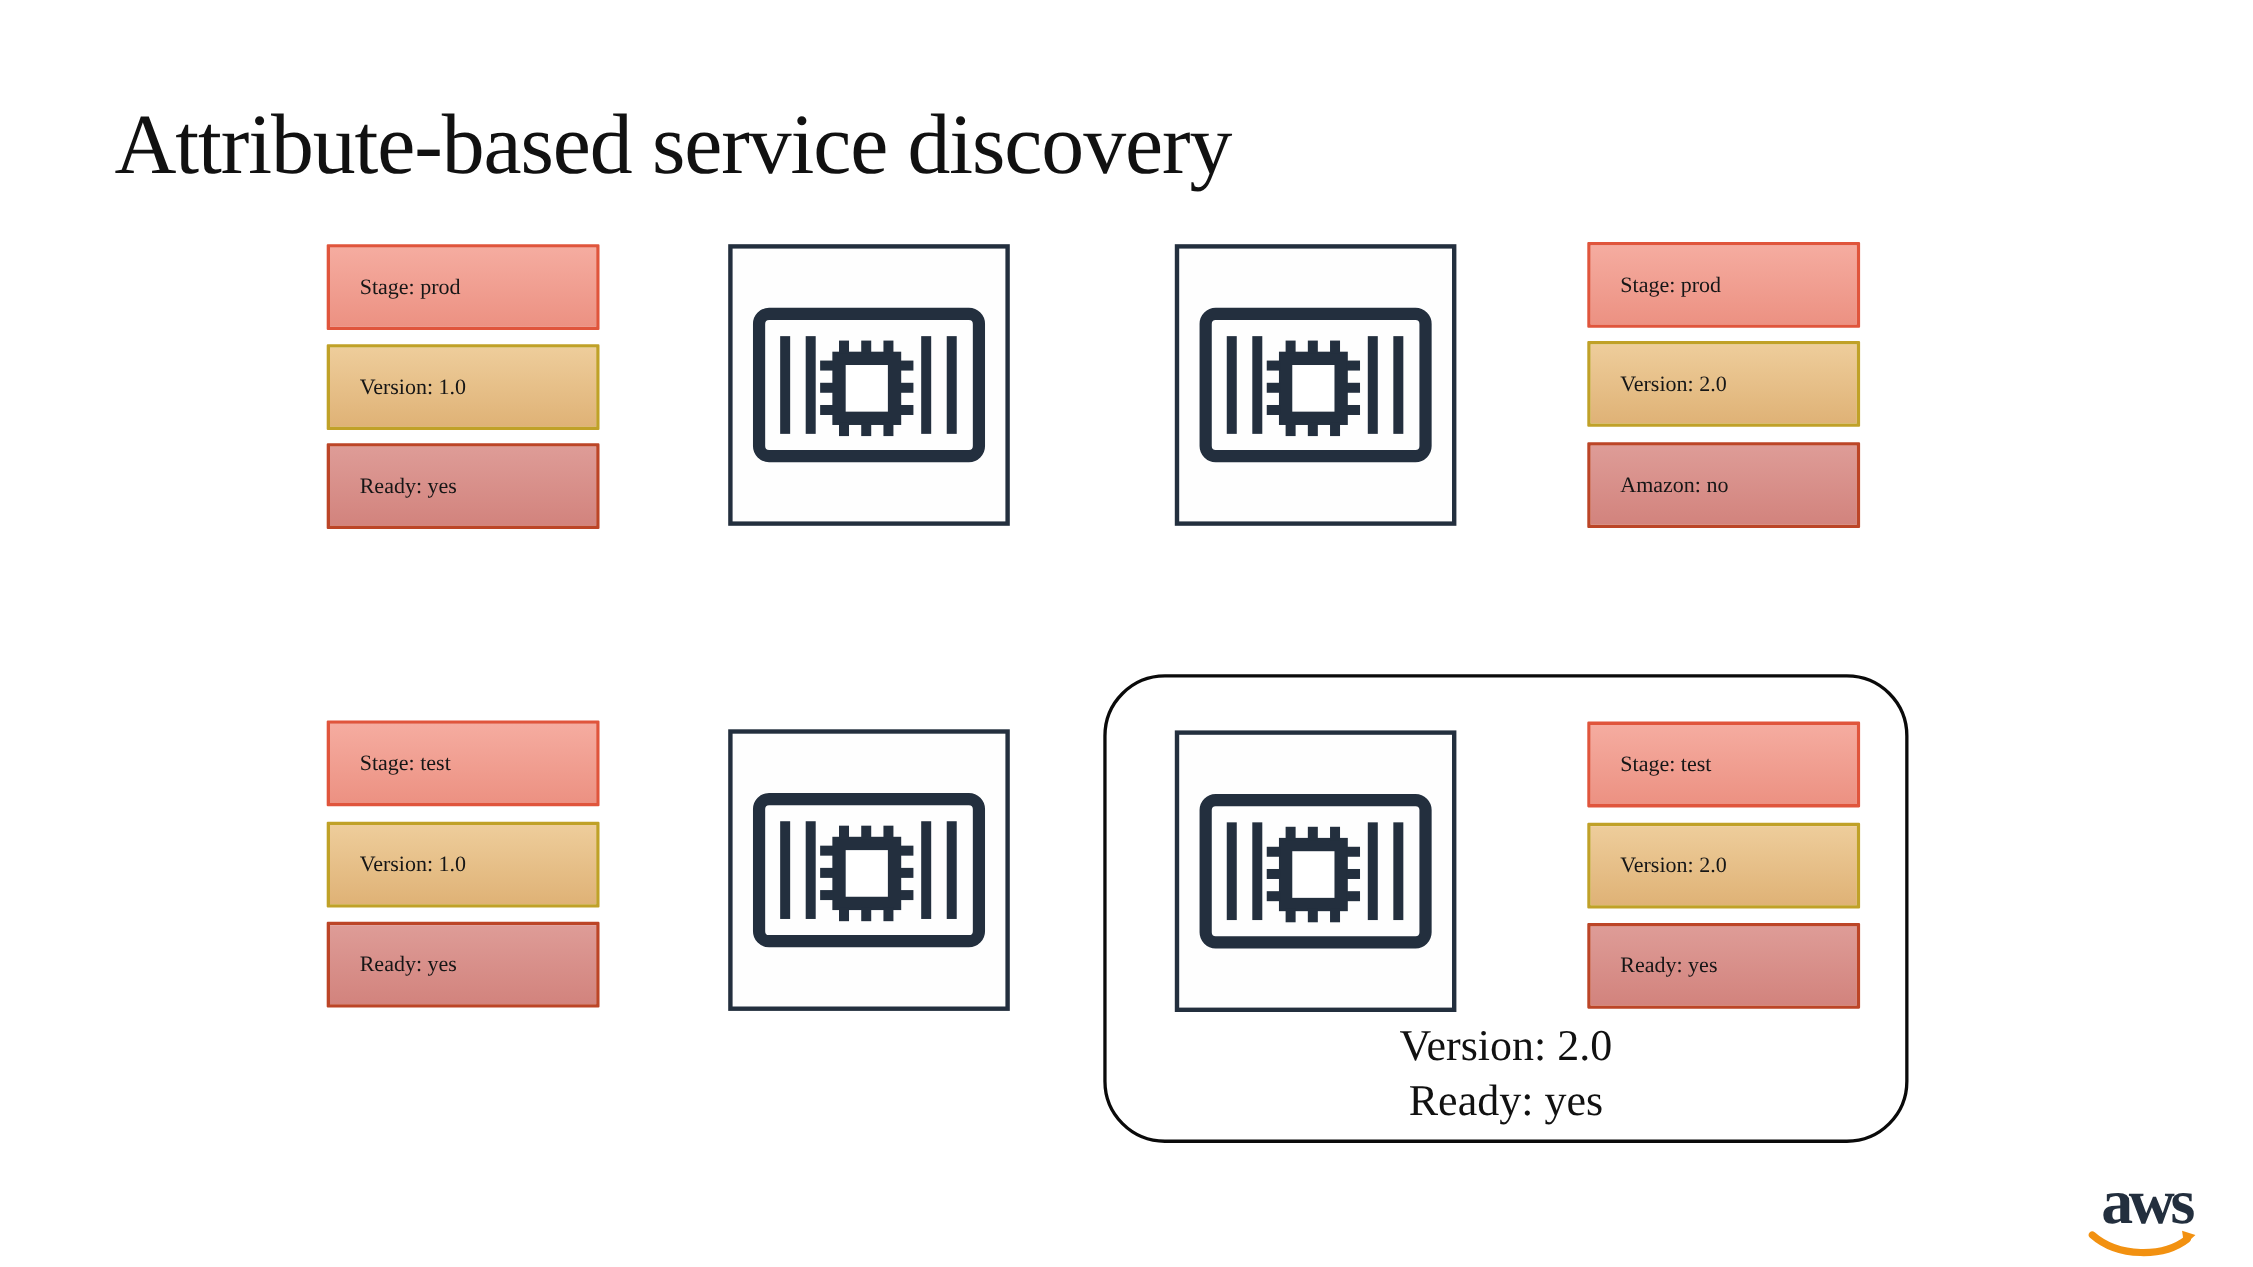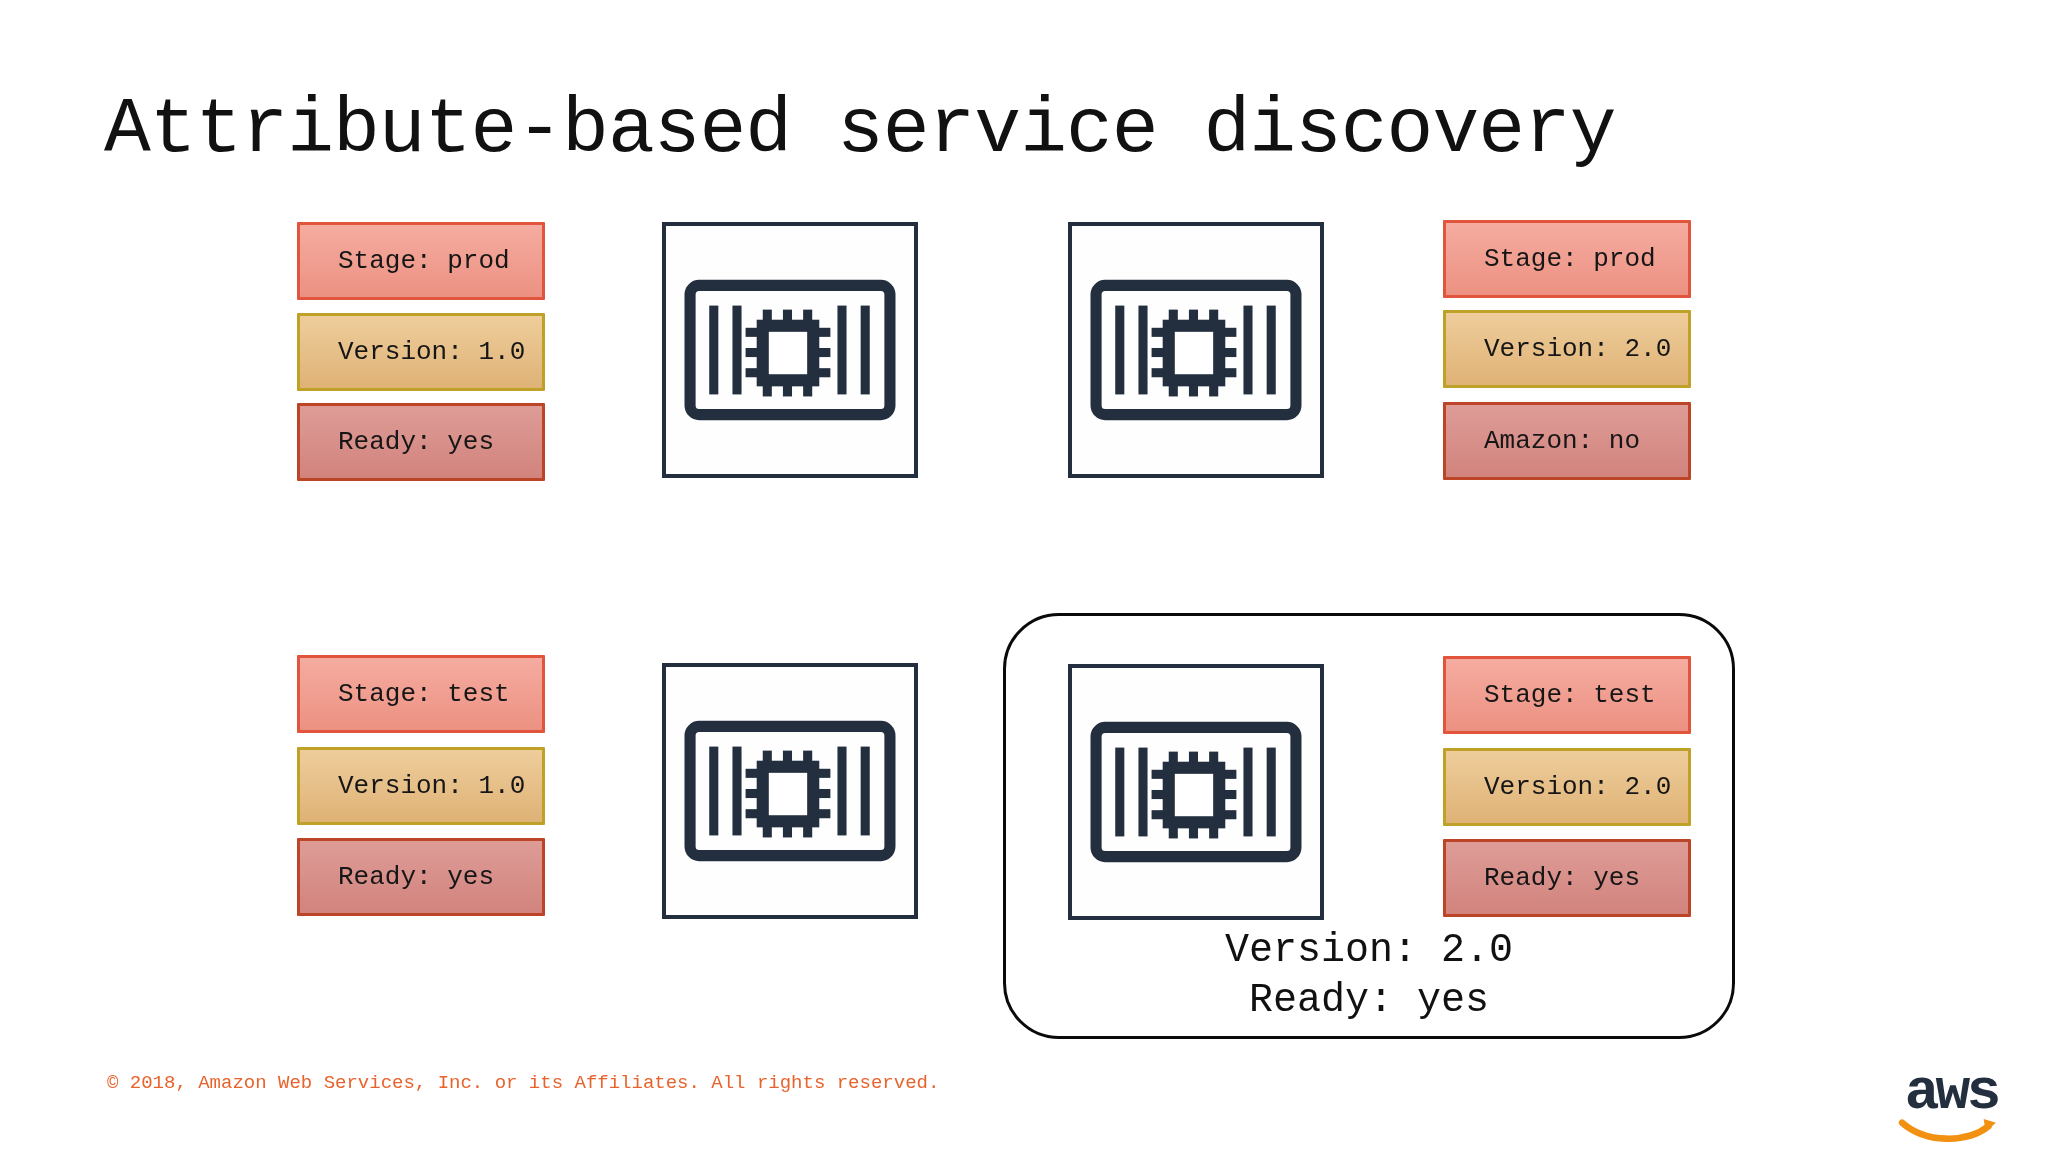--- a/index.html
+++ b/index.html
@@ -1,27 +1,27 @@
 <!DOCTYPE html>
 <html><head>
 <meta charset="utf-8">
 <style>
   html,body{margin:0;padding:0;background:#ffffff;}
   .slide{
     position:relative;width:2048px;height:1143px;background:#ffffff;overflow:hidden;
-    font-family:Liberation Mono, monospace;color:#141414;
+    font-family:Liberation Serif, serif;color:#141414;
   }
   .title{
     position:absolute;left:104px;top:86px;font-size:78px;font-weight:400;
     letter-spacing:-1px;color:#111111;white-space:nowrap;
   }
   .tag{
     position:absolute;width:248px;height:78px;box-sizing:border-box;
-    display:flex;align-items:center;padding-left:38px;
-    font-size:26px;color:#161616;border:3px solid;border-radius:1px;
+    display:flex;align-items:center;padding-left:27px;
+    font-size:20px;color:#161616;border:3px solid;border-radius:1px;
   }
   .tag.stage{background:linear-gradient(#F5ACA0,#EC9182);border-color:#E0553C;}
   .tag.version{background:linear-gradient(#EECD9B,#DFB276);border-color:#C0A128;}
   .tag.ready{background:linear-gradient(#DE9C97,#D2837D);border-color:#BC4527;}
   .iconbox{
     position:absolute;width:256px;height:256px;box-sizing:border-box;
     border:4px solid #232f3e;background:#fefefe;
     display:flex;align-items:center;justify-content:center;
   }
   .cicon{width:212px;height:144px;display:block;}
@@ -170,21 +170,20 @@
 
   <div class="tag stage" style="left:1443px;top:656px">Stage: test</div>
   <div class="tag version" style="left:1443px;top:748px">Version: 2.0</div>
   <div class="tag ready" style="left:1443px;top:839px">Ready: yes</div>
 
   <div class="caption">
     <div>Version: 2.0</div>
     <div>Ready: yes</div>
   </div>
 
-  <div class="footer">© 2018, Amazon Web Services, Inc. or its Affiliates. All rights reserved.</div>
 
   <div class="aws-logo">
     <div class="aws-text">aws</div>
     <svg class="aws-smile" viewBox="0 0 110 32" aria-hidden="true">
       <path d="M5 5 C 30 27, 74 27, 97 9" fill="none" stroke="#F29111" stroke-width="7" stroke-linecap="round"></path>
       <polygon points="92,1 105,5 94,15" fill="#F29111"></polygon>
     </svg>
   </div>
 
 </div>

